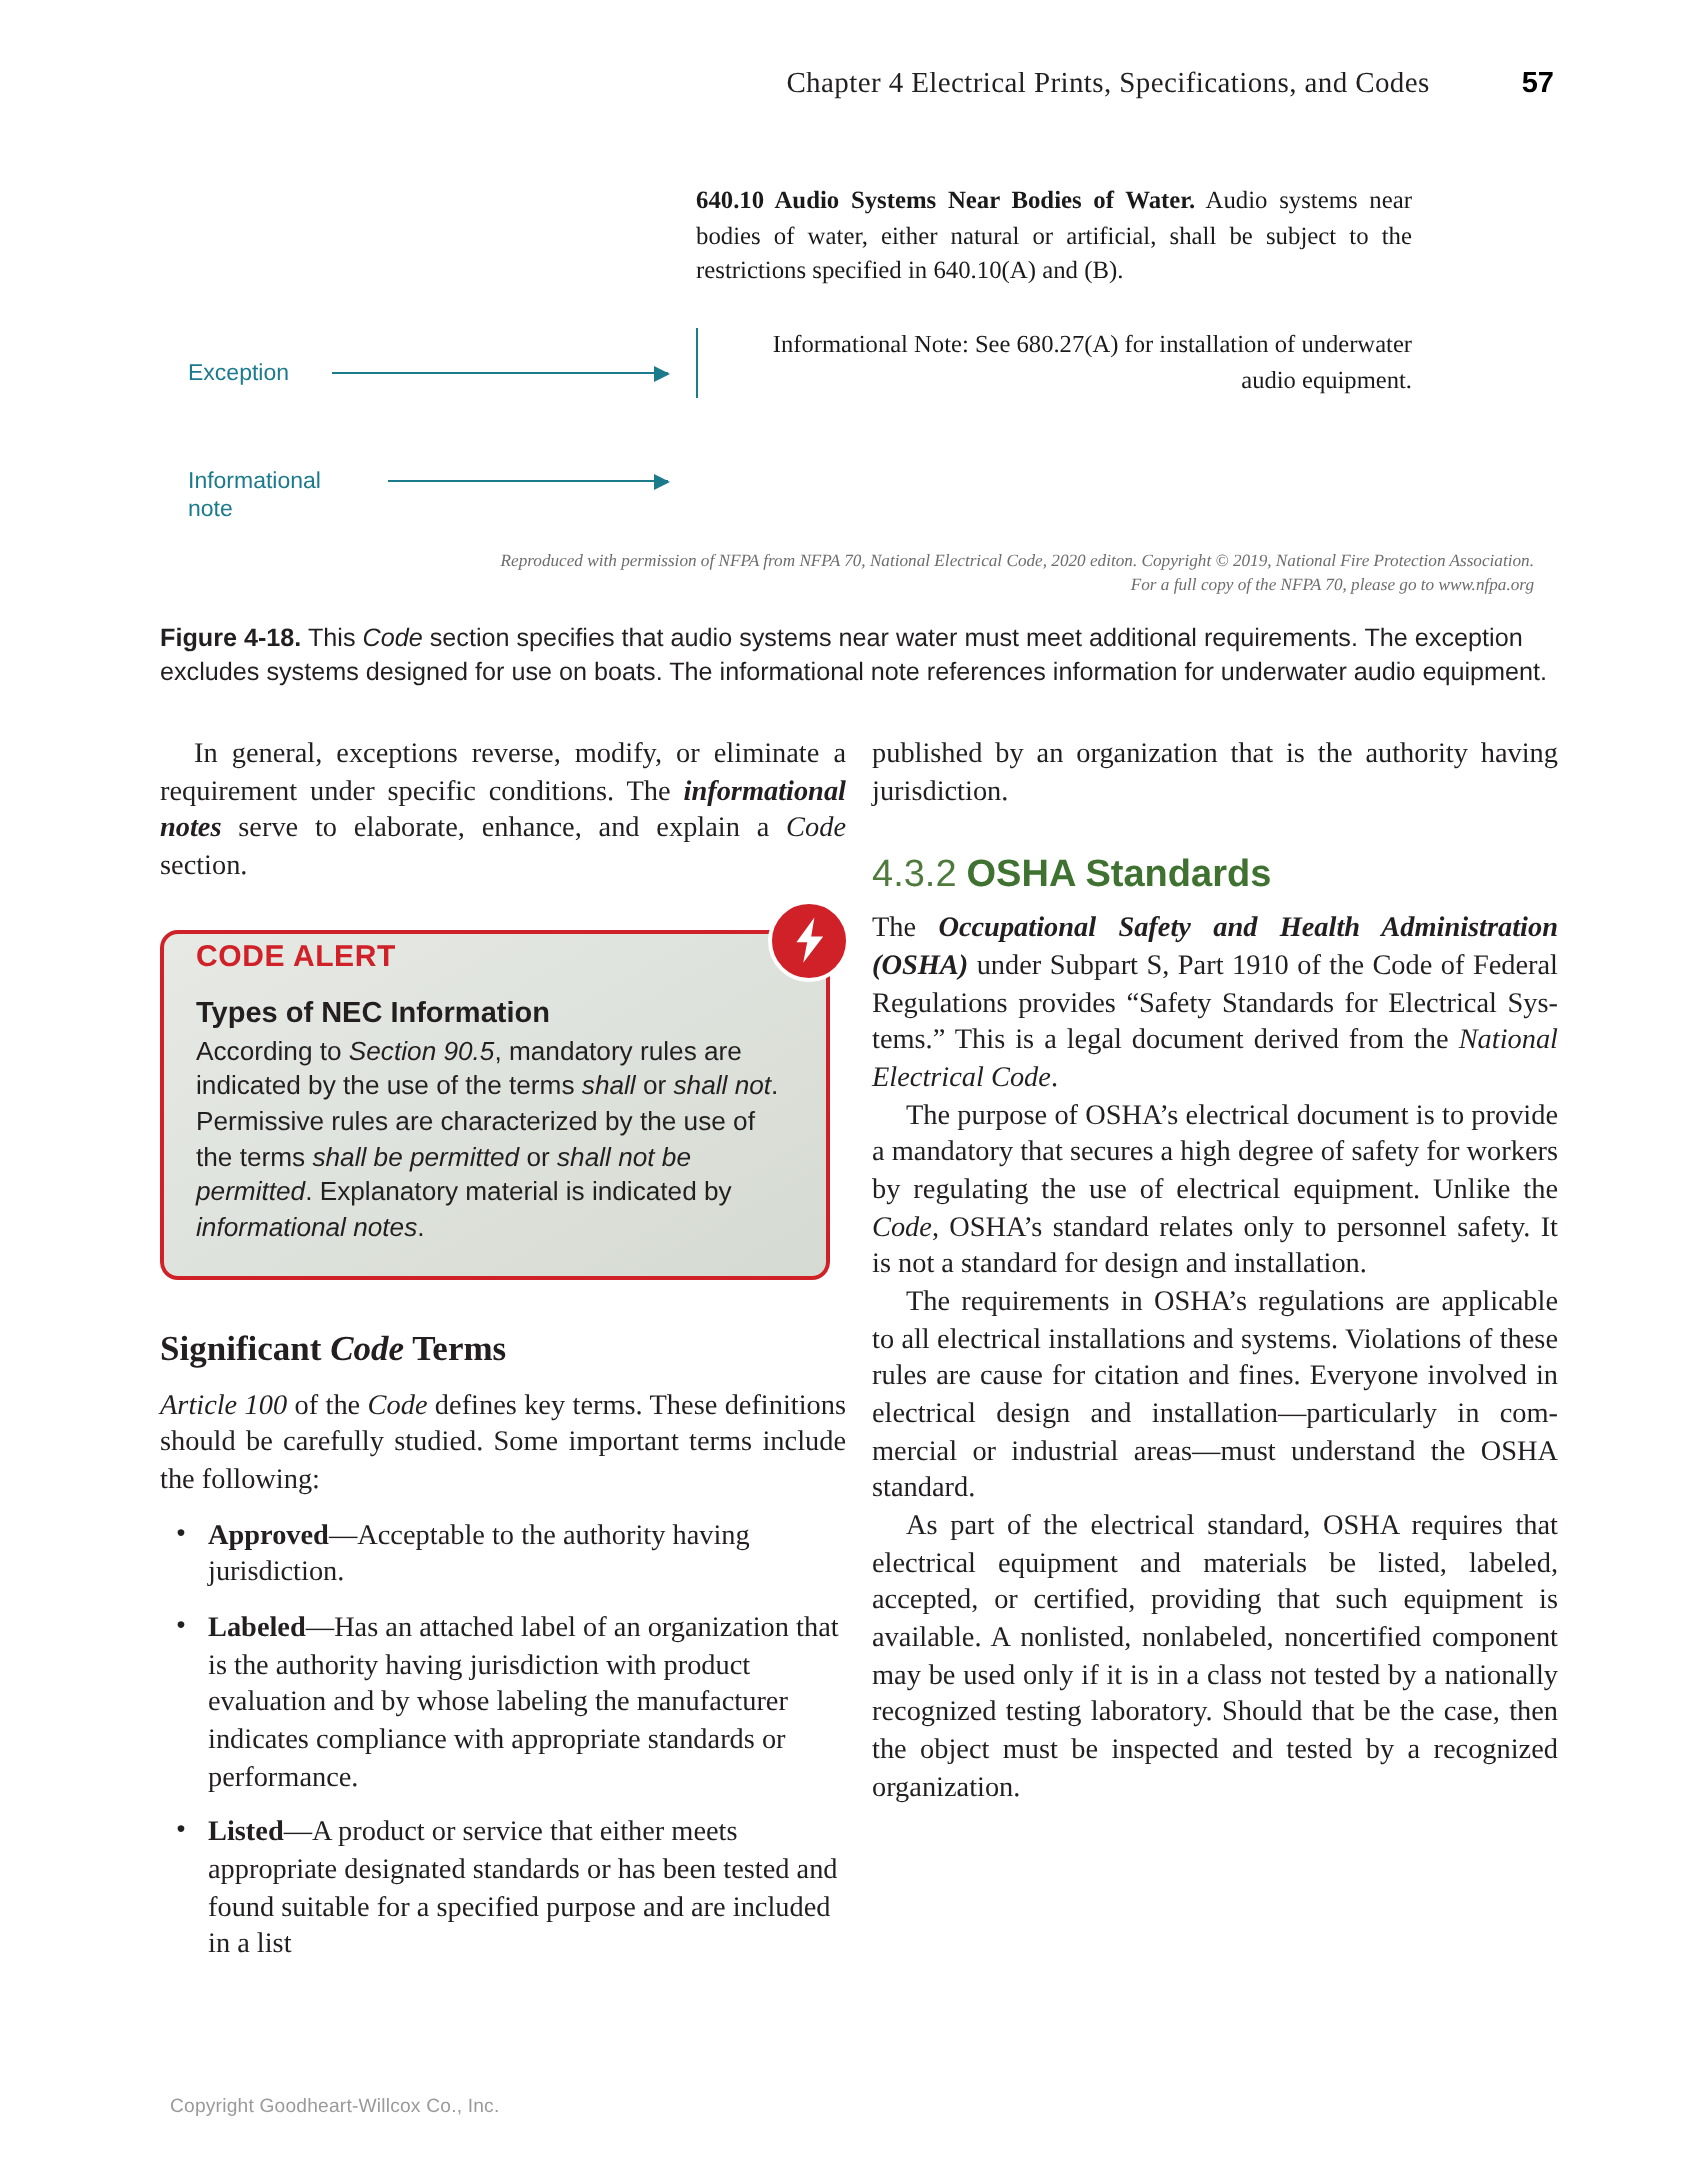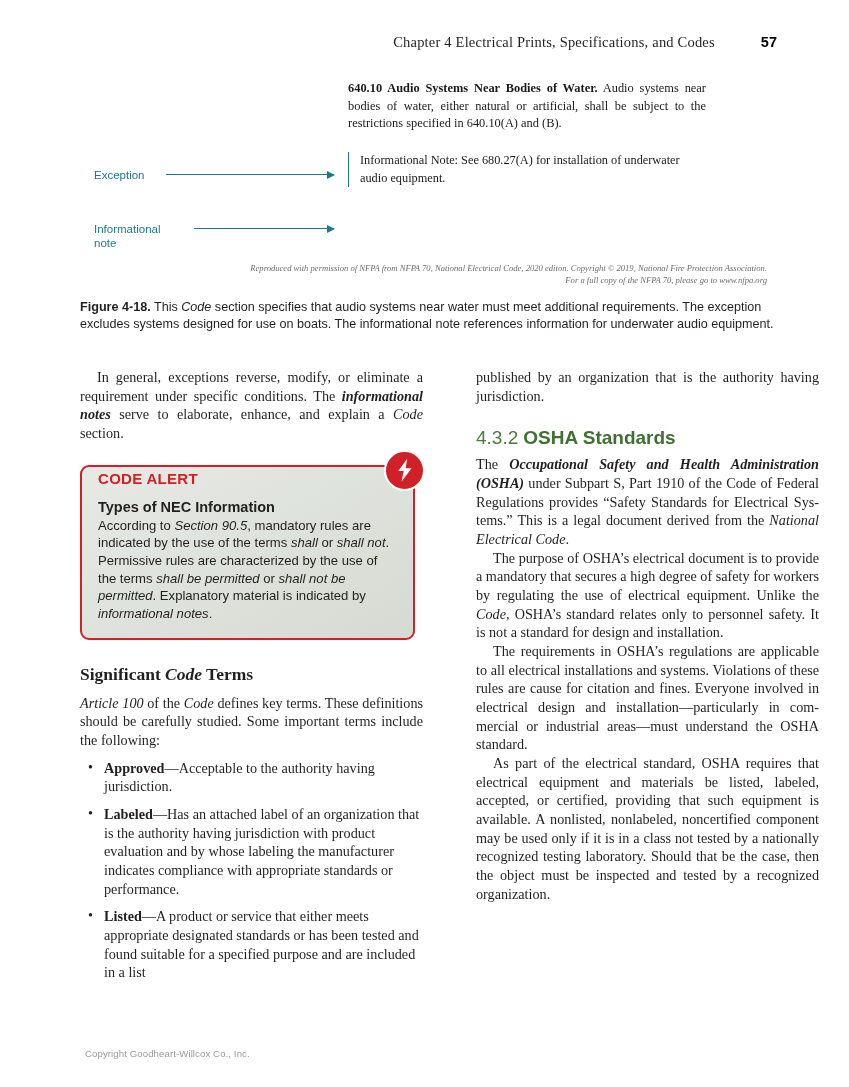--- a/index.html
+++ b/index.html
@@ -47,20 +47,21 @@
     left: 80px;
     width: 697px;
   }
   .fig-art {
     position: relative;
     min-height: 172px;
   }
   .code-col {
     margin-left: 268px;
     width: 358px;
+    margin-top: 12px;
   }
   .code-para {
     font-family: "Liberation Serif", serif;
     font-size: 12.4px;
     line-height: 1.42;
     text-align: justify;
     color: #1a1a1a;
   }
   .code-para b { font-weight: bold; }
   .code-exception {
@@ -74,21 +75,21 @@
     color: #1a1a1a;
   }
   .code-infnote-wrap {
     margin-top: 19px;
     padding-left: 11px;
     border-left: 1.6px solid #1b7b8c;
   }
   .code-infnote {
     font-size: 12.3px;
     line-height: 1.45;
-    text-align: left;
+    text-align: right;
     color: #1a1a1a;
   }
 
   
   .callout {
     position: absolute;
     font-family: "Liberation Sans", sans-serif;
     font-size: 11.5px;
     color: #1b7b8c;
     line-height: 1.22;
@@ -144,21 +145,21 @@
     left: 80px;
     width: 699px;
     height: 650px;
   }
   .col {
     position: absolute;
     top: 0;
     width: 343px;
   }
   .col-left  { left: 0; }
-  .col-right { left: 356px; margin-left: 40px; }
+  .col-right { left: 356px; }
 
   p.body {
     margin: 0;
     font-family: "Liberation Serif", serif;
     font-size: 14.2px;
     line-height: 1.315;
     text-align: justify;
     color: #231f20;
     hyphens: manual;
   }

